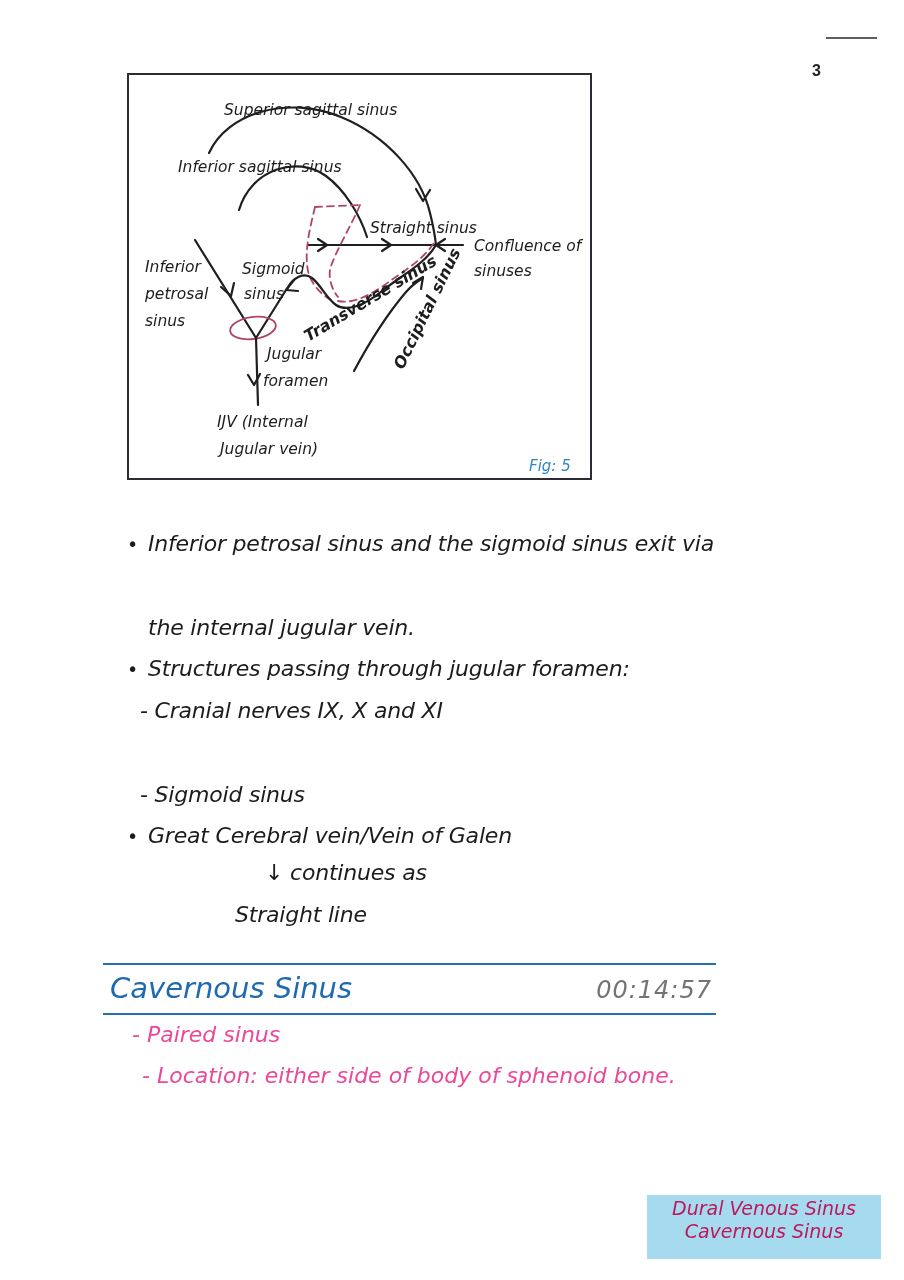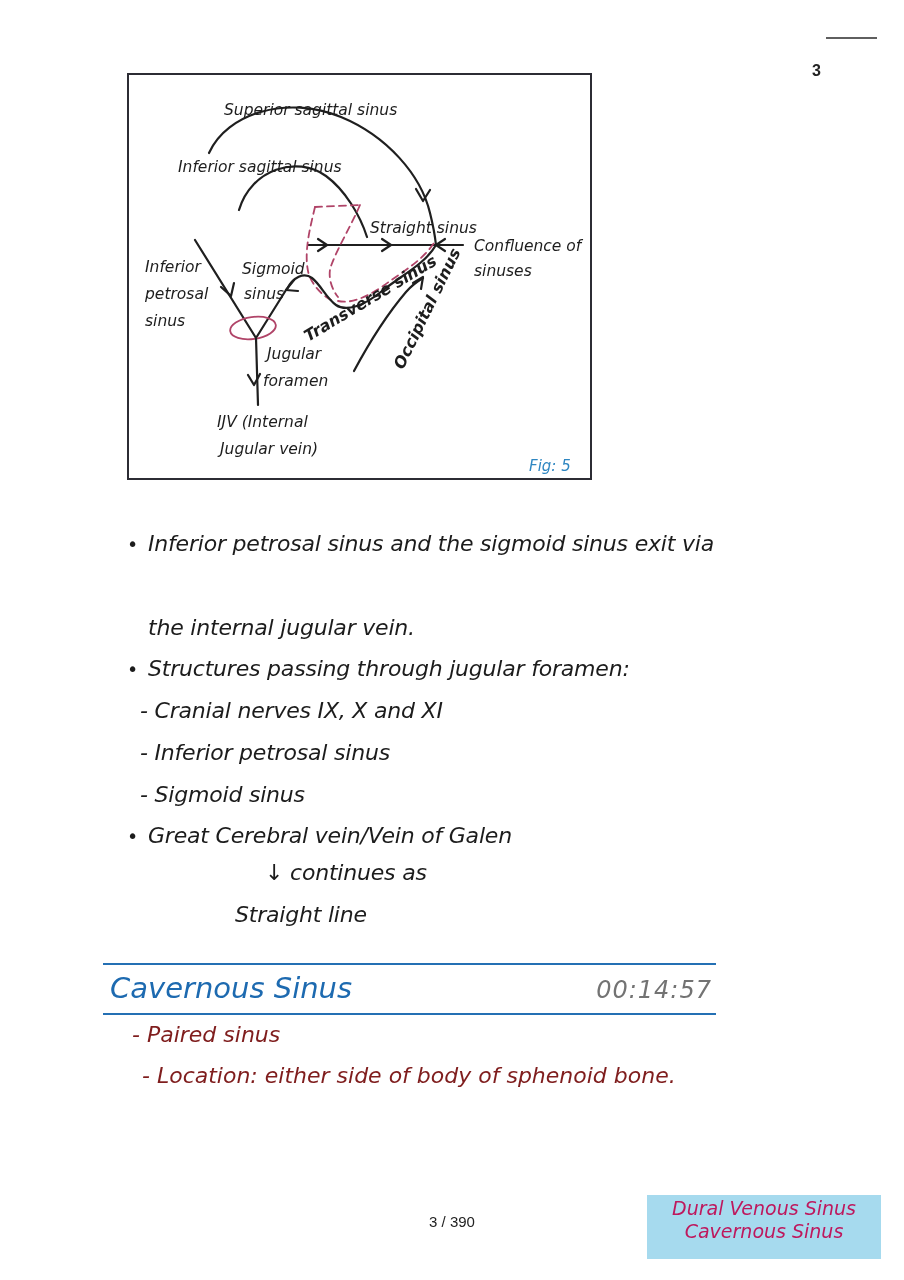--- a/index.html
+++ b/index.html
@@ -44,21 +44,21 @@
 
   
   .section-head { position:absolute; left:103px; top:963px; width:613px; }
   .rule { border-top:2px solid #2470b4; height:0; }
   .head-row { display:flex; justify-content:space-between; align-items:baseline;
               padding:6px 4px 8px 7px; }
   .sec-title { font-style:italic; font-size:29px; color:#1d6ab0; white-space:nowrap; }
   .sec-time  { font-style:italic; font-size:24px; color:#737373; letter-spacing:1px; white-space:nowrap; }
 
   .section-items { position:absolute; left:132px; top:1022px; width:650px; height:80px;
-                   font-style:italic; font-size:22px; color:#7f1d1d; }
+                   font-style:italic; font-size:22px; color:#ec4899; }
   .s0 { top:0; }  .s1 { top:41px;margin-left:10px; }
   .sitem { position:absolute; white-space:nowrap; }
 
   
   .footer-page { position:absolute; left:0; top:1213px; width:904px; text-align:center;
                  font:15px "Liberation Sans", sans-serif; color:#232323; }
   .footer-badge { position:absolute; left:647px; top:1195px; width:234px; height:64px;
                   background:#a6daee; color:#be185d; font-style:italic; font-size:19px;
                   line-height:23px; text-align:center; padding-top:2px; box-sizing:border-box; }
 </style>
@@ -125,21 +125,20 @@
     <div class="nline n0">
       <span class="bmark">•</span>
       <span>Inferior petrosal sinus and the sigmoid sinus exit via</span>
     </div>
     <div class="nline n2">the internal jugular vein.</div>
     <div class="nline n3">
       <span class="bmark">•</span>
       <span>Structures passing through jugular foramen:</span>
     </div>
     <div class="nline n4">- Cranial nerves IX, X and XI</div>
-    <div class="nline n5">- Inferior petrosal sinus</div>
     <div class="nline n6">- Sigmoid sinus</div>
     <div class="nline n7">
       <span class="bmark">•</span>
       <span>Great Cerebral vein/Vein of Galen</span>
     </div>
     <div class="nline n8">↓ continues as</div>
     <div class="nline n9">Straight line</div>
   </div>
 
   <div class="section-head">
@@ -149,20 +148,19 @@
       <span class="sec-time">00:14:57</span>
     </div>
     <div class="rule"></div>
   </div>
 
   <div class="section-items">
     <div class="sitem s0">- Paired sinus</div>
     <div class="sitem s1">- Location: either side of body of sphenoid bone.</div>
   </div>
 
-  <div class="footer-page">3 / 390</div>
 
   <div class="footer-badge">
     <div>Dural Venous Sinus</div>
     <div>Cavernous Sinus</div>
   </div>
 
 </div>
 
 </body></html>

